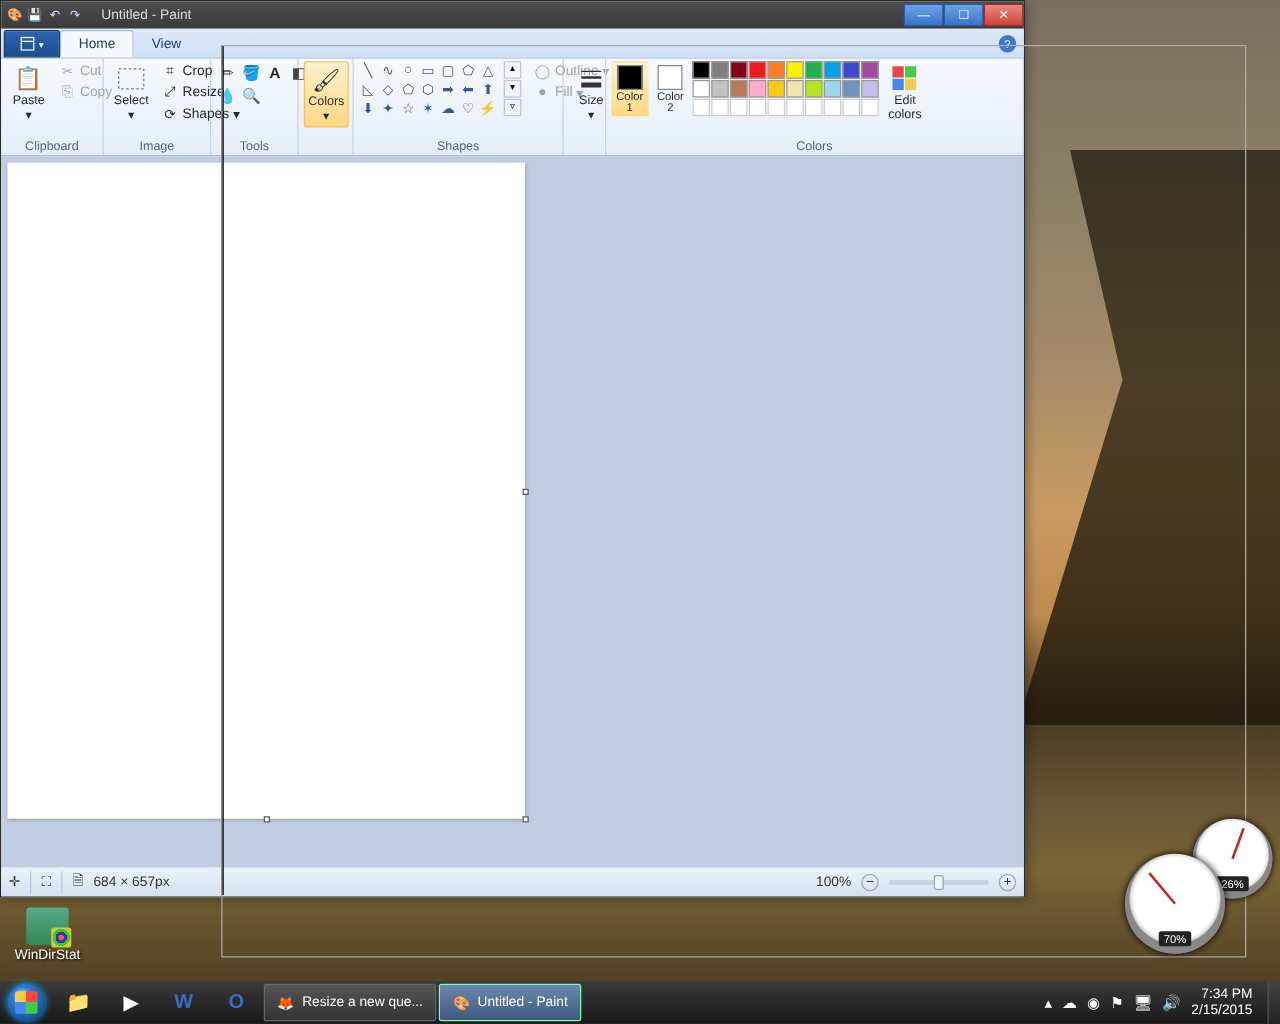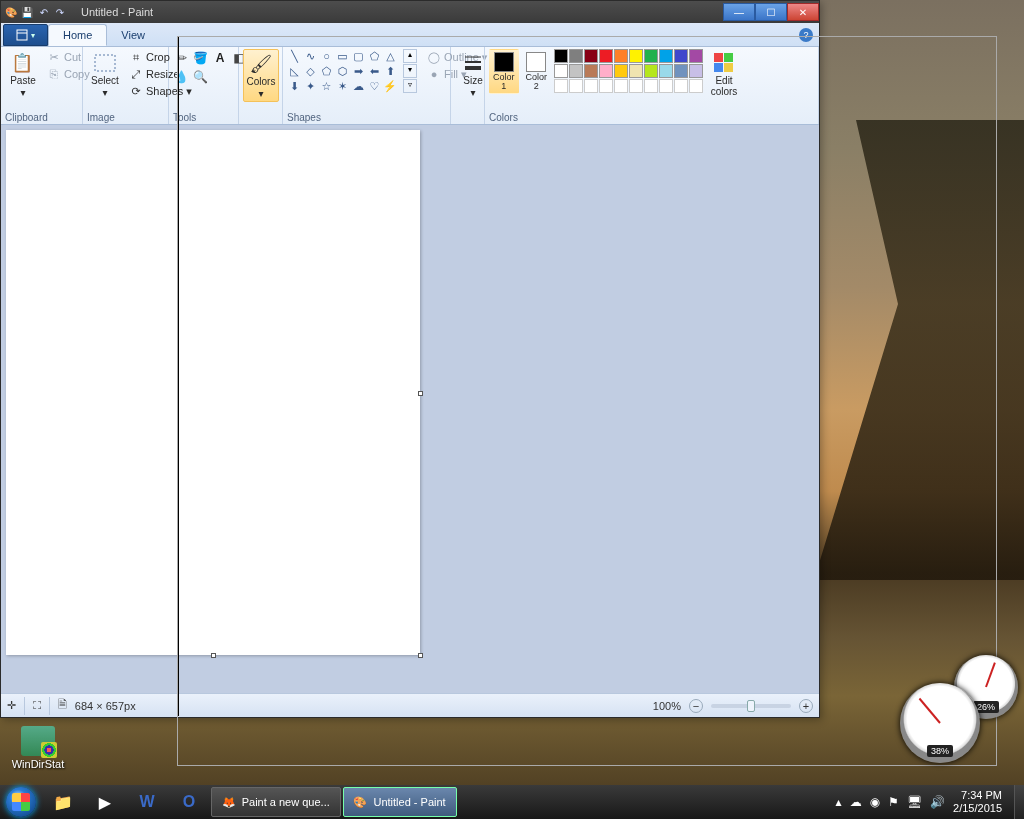--- a/index.html
+++ b/index.html
@@ -22,21 +22,21 @@
 .tabbar{height:24px;background:linear-gradient(#dde8f8,#cfe0f5);display:flex;align-items:center;border-bottom:1px solid #a9bdd8}
 .file-btn{width:45px;height:22px;margin:1px 0 0 2px;background:linear-gradient(#2a64b0,#1d4e8e);border:1px solid #173c6c;border-radius:2px 2px 0 0;display:flex;align-items:center;justify-content:center;color:#fff}
 .file-btn::after{content:"▾";font-size:8px;margin-left:3px;color:#cfe}
 .tab{padding:4px 14px;color:#1a3e6e;cursor:default}
 .tab.active{background:#f5f9fe;border:1px solid #a9bdd8;border-bottom:1px solid #f5f9fe;border-radius:3px 3px 0 0;margin-bottom:-1px}
 .help-ico{margin-left:auto;margin-right:6px;width:14px;height:14px;border-radius:50%;background:#3a7ac8;color:#fff;font-size:9px;display:flex;align-items:center;justify-content:center}
 
 .ribbon{height:78px;background:linear-gradient(#f5f9fe,#e5eef9);display:flex;border-bottom:1px solid #a9bdd8}
 .group{border-right:1px solid #c5d4e8;display:flex;flex-direction:column;padding:2px 4px 0}
 .group-body{flex:1;display:flex;align-items:flex-start;gap:3px}
-.group-label{text-align:left;font-size:10px;color:#51647f;padding:1px 0}
+.group-label{text-align:center;font-size:10px;color:#51647f;padding:1px 0}
 .bigbtn{display:flex;flex-direction:column;align-items:center;justify-content:center;gap:1px;padding:2px 4px;min-width:36px;color:#2a2a2a}
 .bigbtn .ico{width:24px;height:24px;display:flex;align-items:center;justify-content:center;font-size:18px}
 .bigbtn small{font-size:10px;line-height:1.05;text-align:center}
 .stk{display:flex;flex-direction:column;gap:1px}
 .smbtn{display:flex;align-items:center;gap:3px;padding:1px 3px;color:#2a2a2a;white-space:nowrap}
 .smbtn .ic{width:14px;height:14px;display:flex;align-items:center;justify-content:center;font-size:11px}
 .disabled{color:#9aa5b4}
 .sel{border:1px solid #f4c15a;background:linear-gradient(#fff1cf,#ffd882);border-radius:2px}
 
 .toolgrid{display:grid;grid-template-columns:repeat(4,18px);grid-auto-rows:18px;gap:1px}
@@ -354,35 +354,35 @@
   <div class="ic"></div>
   <div>WinDirStat</div>
 </div>
 
 <div class="gauge g2">
   <div class="needle" style="transform:translateX(-50%) rotate(200deg)"></div>
   <div class="lbl">26%</div>
 </div>
 <div class="gauge g1">
   <div class="needle" style="transform:translateX(-50%) rotate(140deg)"></div>
-  <div class="lbl">38%</div>
+  <div class="lbl">70%</div>
 </div>
 
 <div class="taskbar">
   <div class="start">
       <div class="orb"></div>
     </div>
   <div class="tbico">📁</div>
   <div class="tbico">▶</div>
   <div class="tbico" style="color:#3a6ac8;font-weight:bold">W</div>
   <div class="tbico" style="color:#3a6ac8;font-weight:bold">O</div>
   <div id="tasks" style="display:flex">
       <div class="tbtask">
         <span>🦊</span>
-        <span>Paint a new que...</span>
+        <span>Resize a new que...</span>
       </div>
       <div class="tbtask active">
         <span>🎨</span>
         <span>Untitled - Paint</span>
       </div>
     </div>
   <div class="tray">
     <span class="ic">▴</span>
     <span class="ic">☁</span>
     <span class="ic">◉</span>

